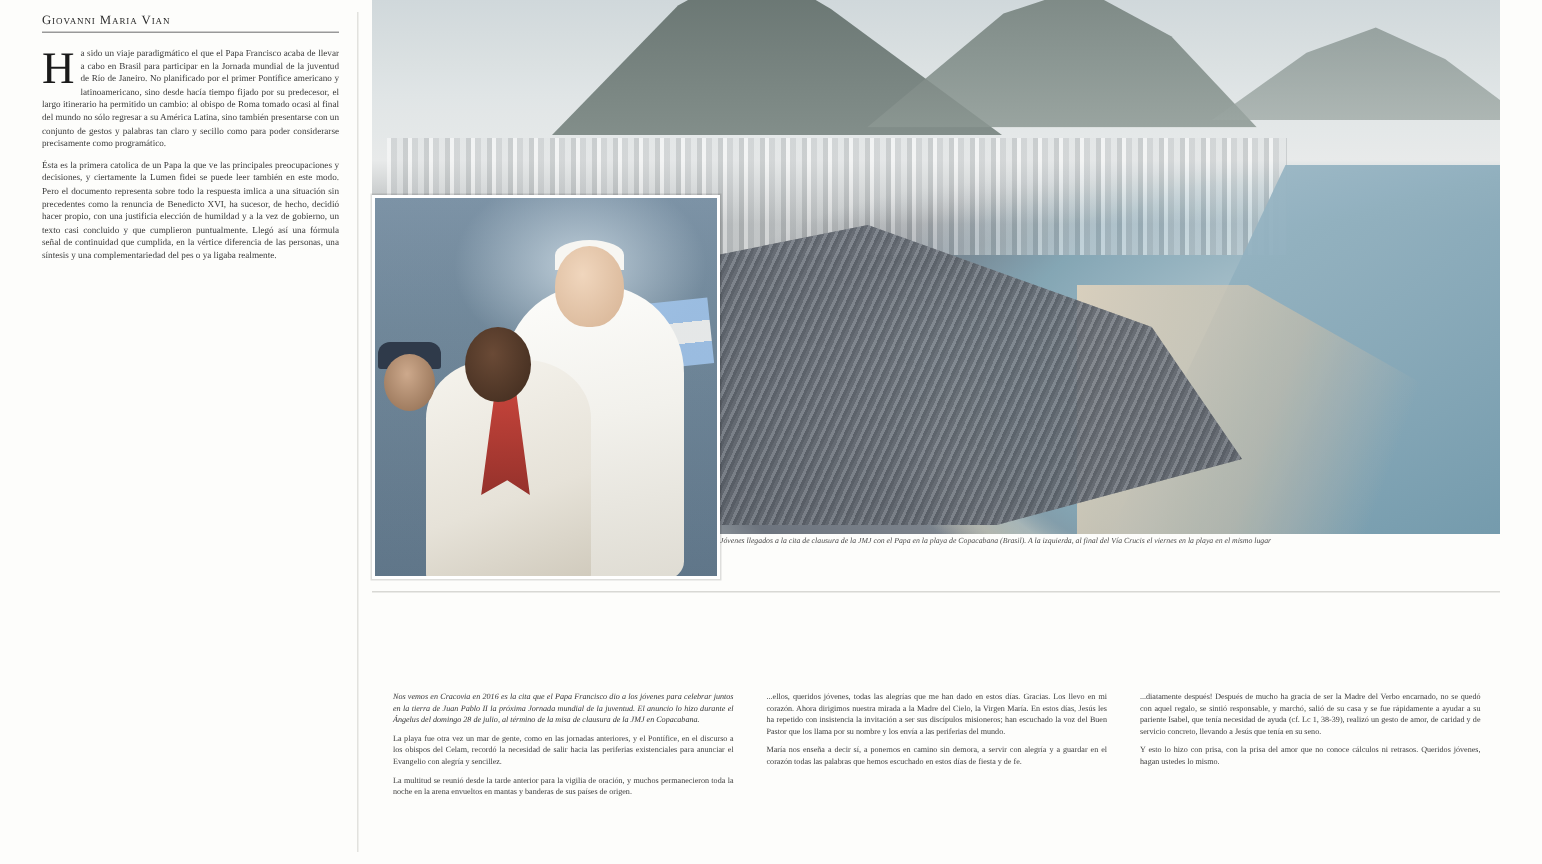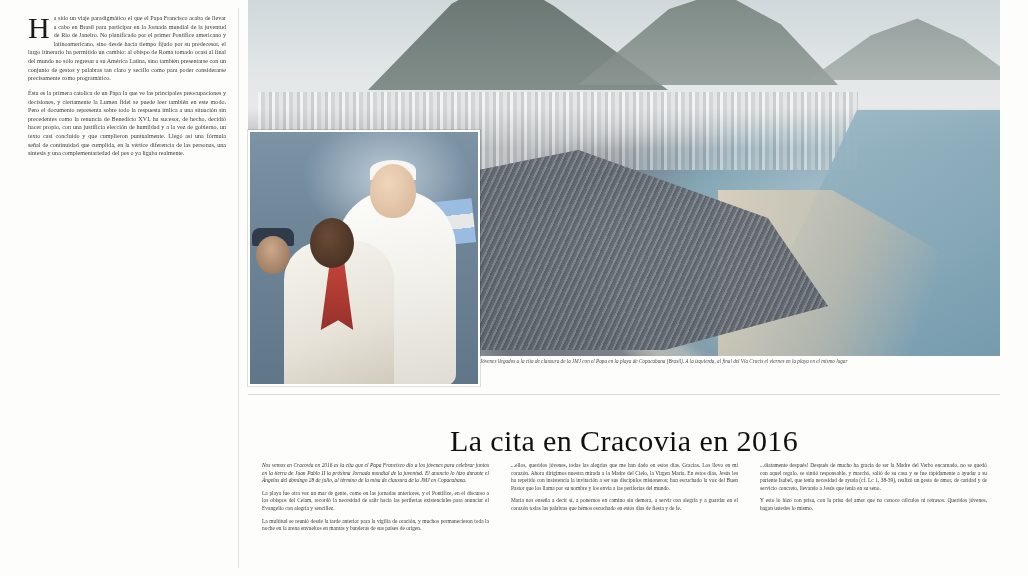--- a/index.html
+++ b/index.html
@@ -287,20 +287,21 @@
   }
 </style>
 </head>
 <body>
 
 <div class="page">
 
   <div class="col-divider"></div>
 
   <div class="left-col">
+    <div class="byline">Giovanni Maria Vian</div>
     <div class="body-text">
       <p class="para"><span class="dropcap">H</span><span>a sido un viaje paradigmático el que el Papa Francisco acaba de llevar a cabo en Brasil para participar en la Jornada mundial de la juventud de Río de Janeiro. No planificado por el primer Pontífice americano y latinoamericano, sino desde hacía tiempo fijado por su predecesor, el largo itinerario ha permitido un cambio: al obispo de Roma tomado ocasi al final del mundo no sólo regresar a su América Latina, sino también presentarse con un conjunto de gestos y palabras tan claro y secillo como para poder considerarse precisamente como programático.</span></p>
       <p class="para">Ésta es la primera catolica de un Papa la que ve las principales preocupaciones y decisiones, y ciertamente la Lumen fidei se puede leer también en este modo. Pero el documento representa sobre todo la respuesta imlica a una situación sin precedentes como la renuncia de Benedicto XVI, ha sucesor, de hecho, decidió hacer propio, con una justificia elección de humildad y a la vez de gobierno, un texto casi concluido y que cumplieron puntualmente. Llegó así una fórmula señal de continuidad que cumplida, en la vértice diferencia de las personas, una síntesis y una complementariedad del pes o ya ligaba realmente.</p>
     </div>
   </div>
 
   <div class="hero-wrap">
     <div class="hero">
       <div class="hero-city"></div>
       <div class="hero-mountain m1"></div>
@@ -322,21 +323,20 @@
       <div class="man-stole"></div>
       <div class="man-head"></div>
       <div class="guard-cap"></div>
       <div class="guard-head"></div>
     </div>
   </div>
 
   <div class="photo-caption">Jóvenes llegados a la cita de clausura de la JMJ con el Papa en la playa de Copacabana (Brasil). A la izquierda, al final del Vía Crucis el viernes en la playa en el mismo lugar</div>
 
   <div class="rule-top"></div>
-  <h1 class="headline">La cita en Cracovia en 2016</h1>
 
   <div class="bottom-cols">
 
     <div class="bcol">
       <p class="lead">Nos vemos en Cracovia en 2016 es la cita que el Papa Francisco dio a los jóvenes para celebrar juntos en la tierra de Juan Pablo II la próxima Jornada mundial de la juventud. El anuncio lo hizo durante el Ángelus del domingo 28 de julio, al término de la misa de clausura de la JMJ en Copacabana.</p>
       <p>La playa fue otra vez un mar de gente, como en las jornadas anteriores, y el Pontífice, en el discurso a los obispos del Celam, recordó la necesidad de salir hacia las periferias existenciales para anunciar el Evangelio con alegría y sencillez.</p>
       <p>La multitud se reunió desde la tarde anterior para la vigilia de oración, y muchos permanecieron toda la noche en la arena envueltos en mantas y banderas de sus países de origen.</p>
     </div>
 
     <div class="bcol">

